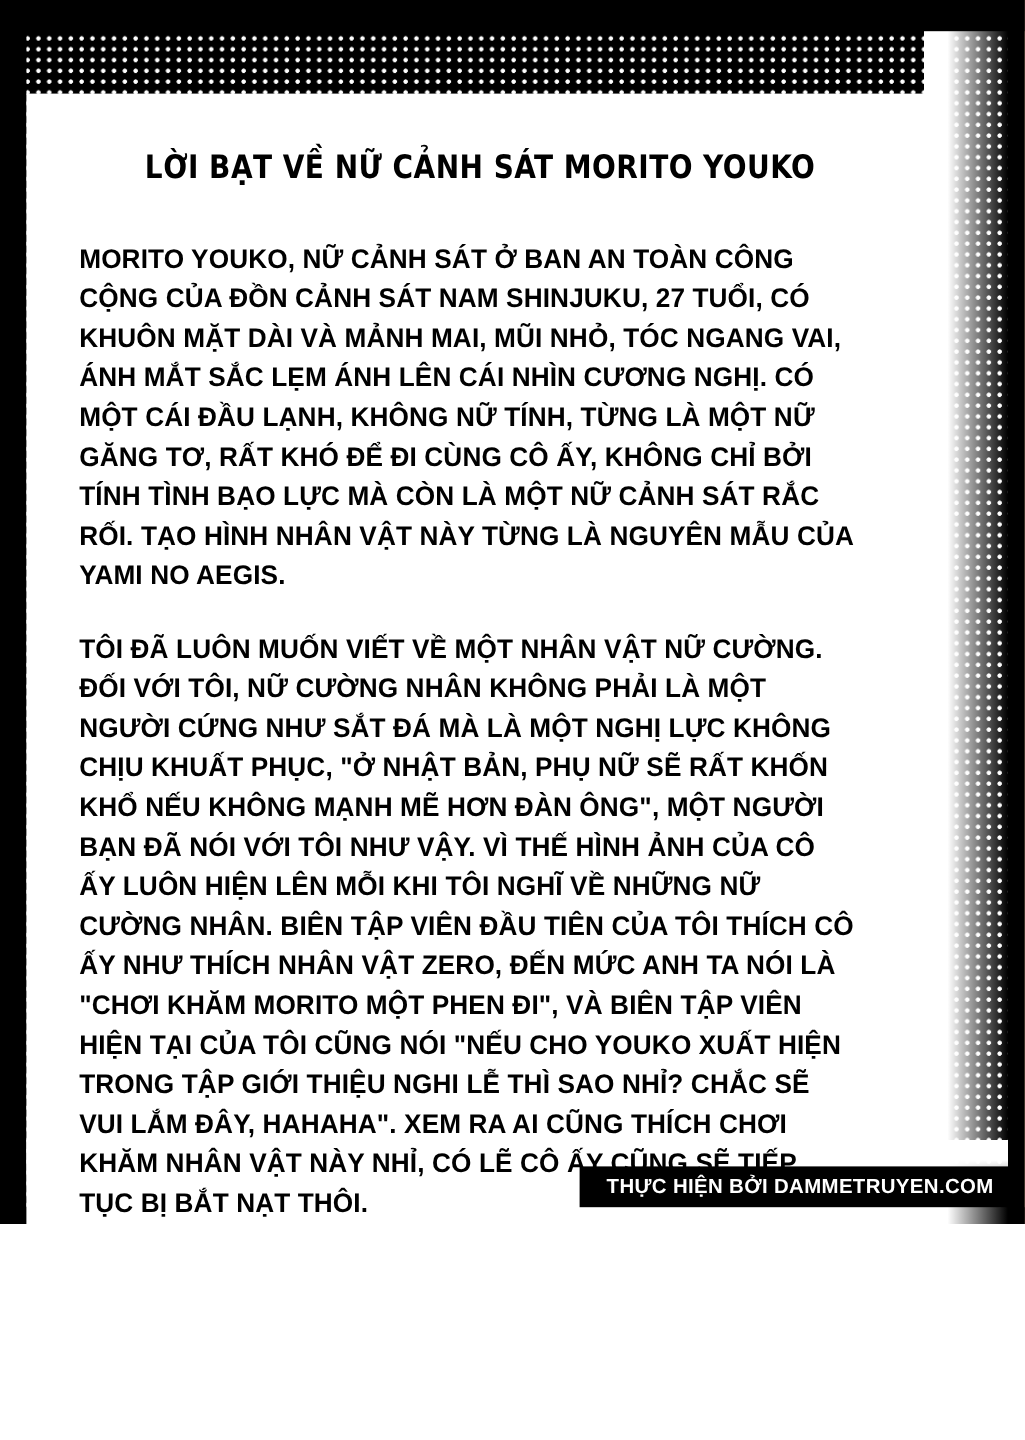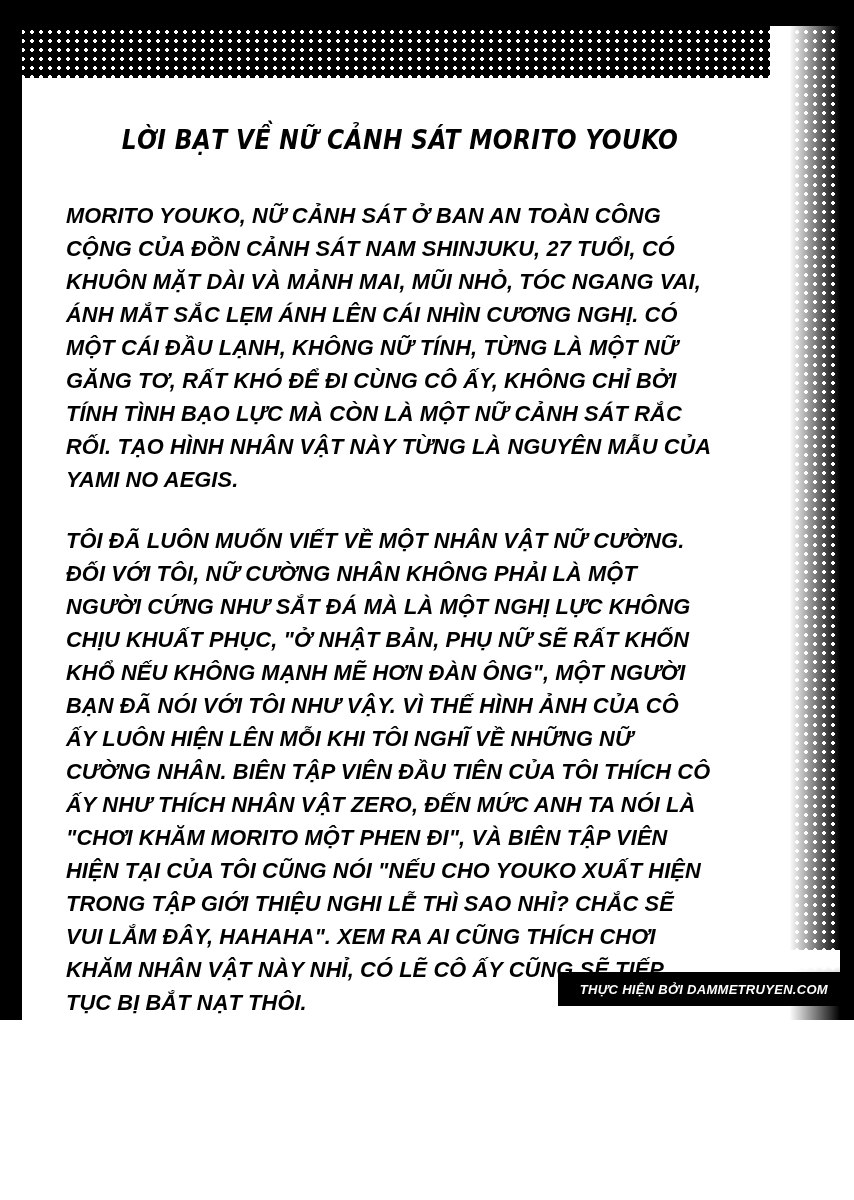--- a/index.html
+++ b/index.html
@@ -9,21 +9,20 @@
   }
   body {
     font-family: "Liberation Sans", sans-serif;
   }
   .page {
     position: relative;
     width: 854px;
     height: 1020px;
     background: #fdba74;
     overflow: hidden;
-    font-style: italic;
   }
   
   .halftone {
     position: absolute;
     left: 0; top: 0;
     width: 854px;
     height: 1200px;
     background-color: #000;
     background-image:
       radial-gradient(circle at 3px 3px, #ffffff 1.6px, rgba(255,255,255,0) 2.1px);
@@ -125,21 +124,21 @@
     color: #ffffff;
     display: flex;
     align-items: center;
     justify-content: flex-end;
     padding: 0 12px 0 22px;
     z-index: 8;
   }
   .credit-text {
     font-family: "Liberation Sans Narrow", "Liberation Sans", sans-serif;
     font-weight: bold;
-    font-size: 13px;
+    font-size: 17px;
     letter-spacing: 0.3px;
     text-transform: uppercase;
     white-space: nowrap;
   }
 </style>
 </head>
 <body>
 
 <div class="page">
 

